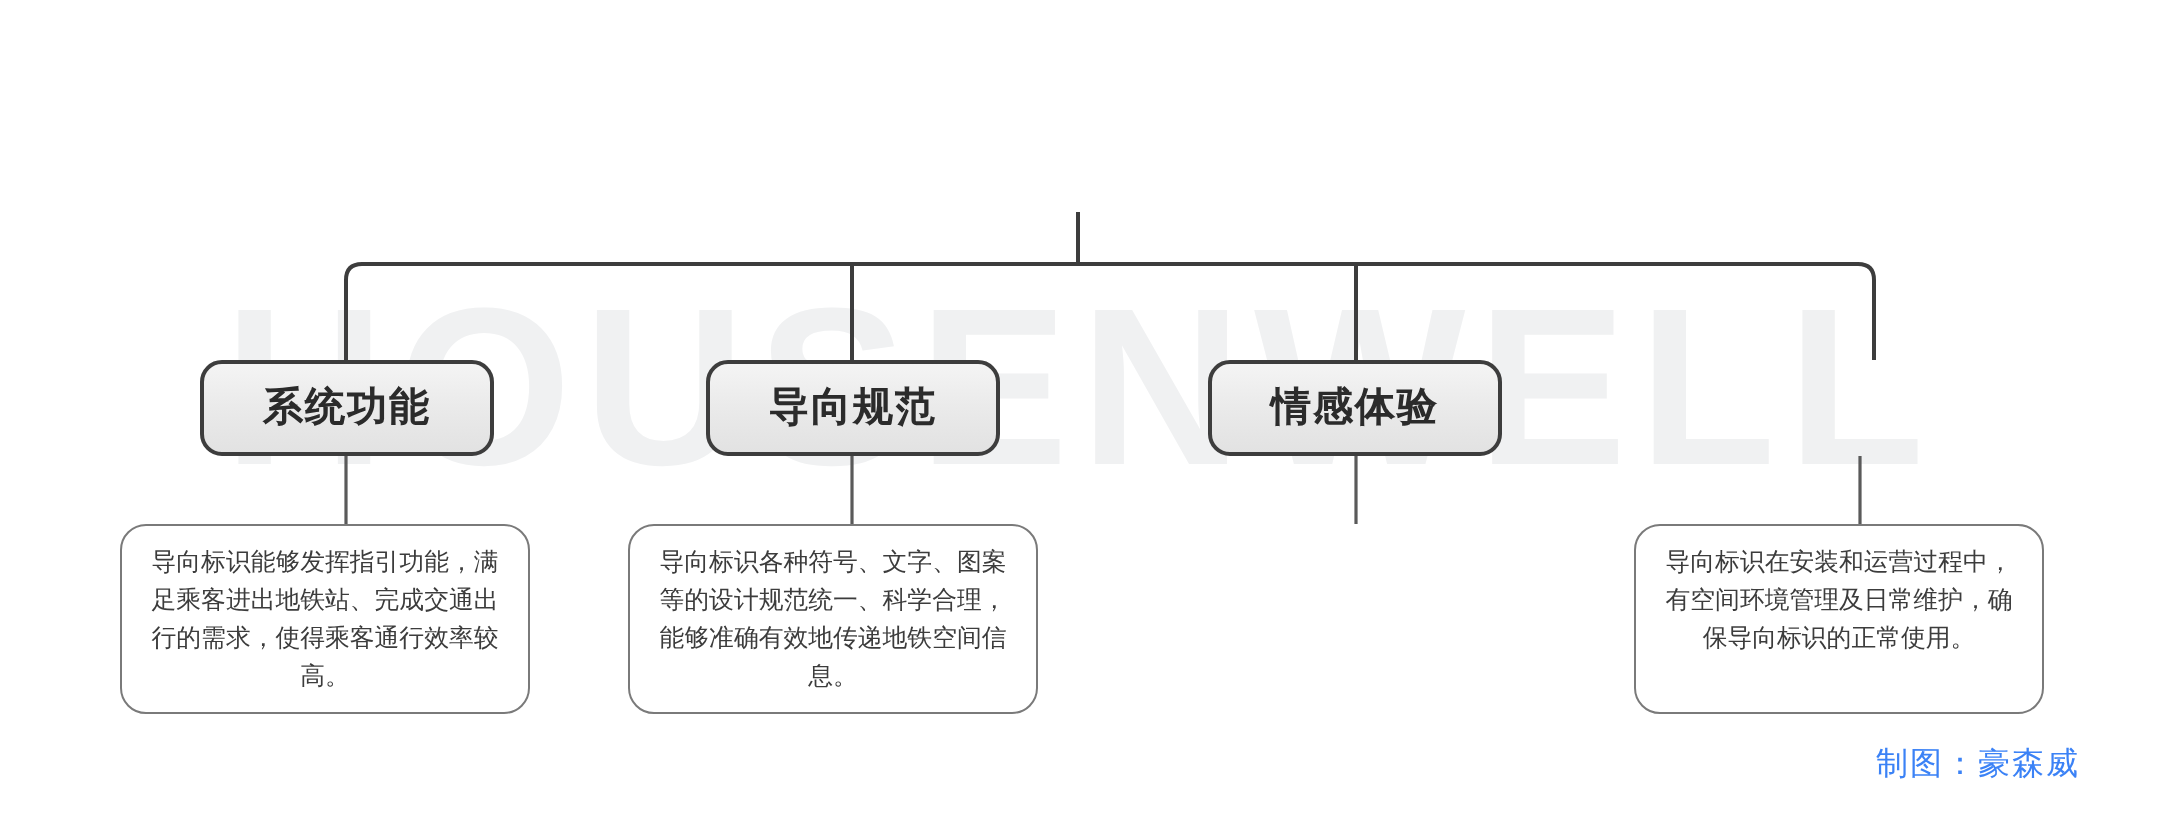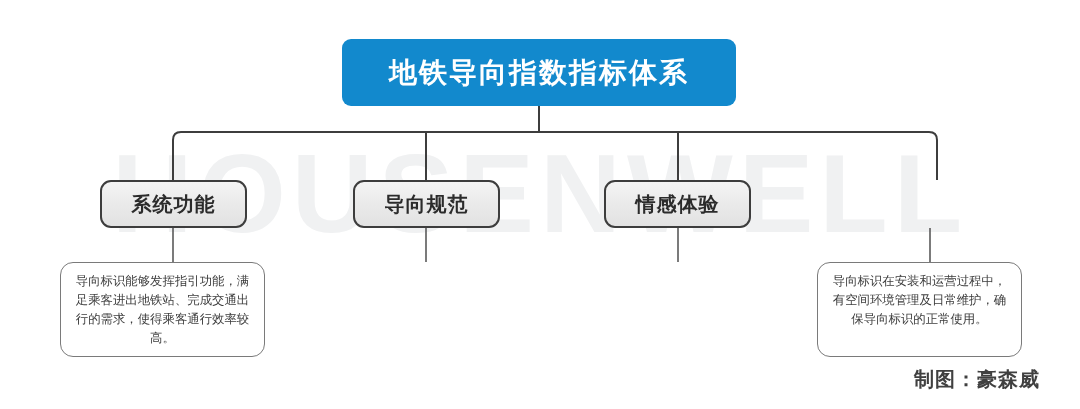--- a/index.html
+++ b/index.html
@@ -120,23 +120,23 @@
   .desc-0 { left: 60px; }
   .desc-1 { left: 314px; }
   .desc-2 { left: 565px; }
   .desc-3 { left: 817px; }
 
   
   .credit {
     position: absolute;
     right: 40px;
     bottom: 16px;
-    font-size: 20px;
-    font-weight: 700;
-    color: #404040;
+    font-size: 16px;
+    font-weight: 400;
+    color: #3b82f6;
     z-index: 4;
     letter-spacing: 1px;
   }
 </style>
 </head>
 <body>
 
 <div id="stage">
 
   <div class="watermark">HOUSENWELL</div>
@@ -148,36 +148,36 @@
     <path d="M173,180 L173,140 Q173,132 181,132 L929,132 Q937,132 937,140 L937,180" fill="none" stroke="#3d3d3d" stroke-width="2" stroke-linejoin="round"></path>
     <path d="M426,132 L426,180" fill="none" stroke="#3d3d3d" stroke-width="2"></path>
     <path d="M678,132 L678,180" fill="none" stroke="#3d3d3d" stroke-width="2"></path>
 
     <path d="M173,228 L173,262" fill="none" stroke="#5a5a5a" stroke-width="1.6"></path>
     <path d="M426,228 L426,262" fill="none" stroke="#5a5a5a" stroke-width="1.6"></path>
     <path d="M678,228 L678,262" fill="none" stroke="#5a5a5a" stroke-width="1.6"></path>
     <path d="M930,228 L930,262" fill="none" stroke="#5a5a5a" stroke-width="1.6"></path>
   </svg>
 
-  <div class="title-box">
-    <span class="title-text">地铁导向指数指标体系</span>
-  </div>
 
   <div class="cat-box cat-0">
     <span class="cat-text">系统功能</span>
   </div>
   <div class="cat-box cat-1">
     <span class="cat-text">导向规范</span>
   </div>
   <div class="cat-box cat-2">
     <span class="cat-text">情感体验</span>
   </div>
 
   <div class="desc-box desc-0">
     <span class="desc-text">导向标识能够发挥指引功能，满足乘客进出地铁站、完成交通出行的需求，使得乘客通行效率较高。</span>
   </div>
+  <div class="desc-box desc-1">
+    <span class="desc-text">导向标识各种符号、文字、图案等的设计规范统一、科学合理，能够准确有效地传递地铁空间信息。</span>
+  </div>
   <div class="desc-box desc-3">
     <span class="desc-text">导向标识在安装和运营过程中，有空间环境管理及日常维护，确保导向标识的正常使用。</span>
   </div>
 
   <div class="credit">制图：豪森威</div>
 
 </div>
 
 </body></html>

